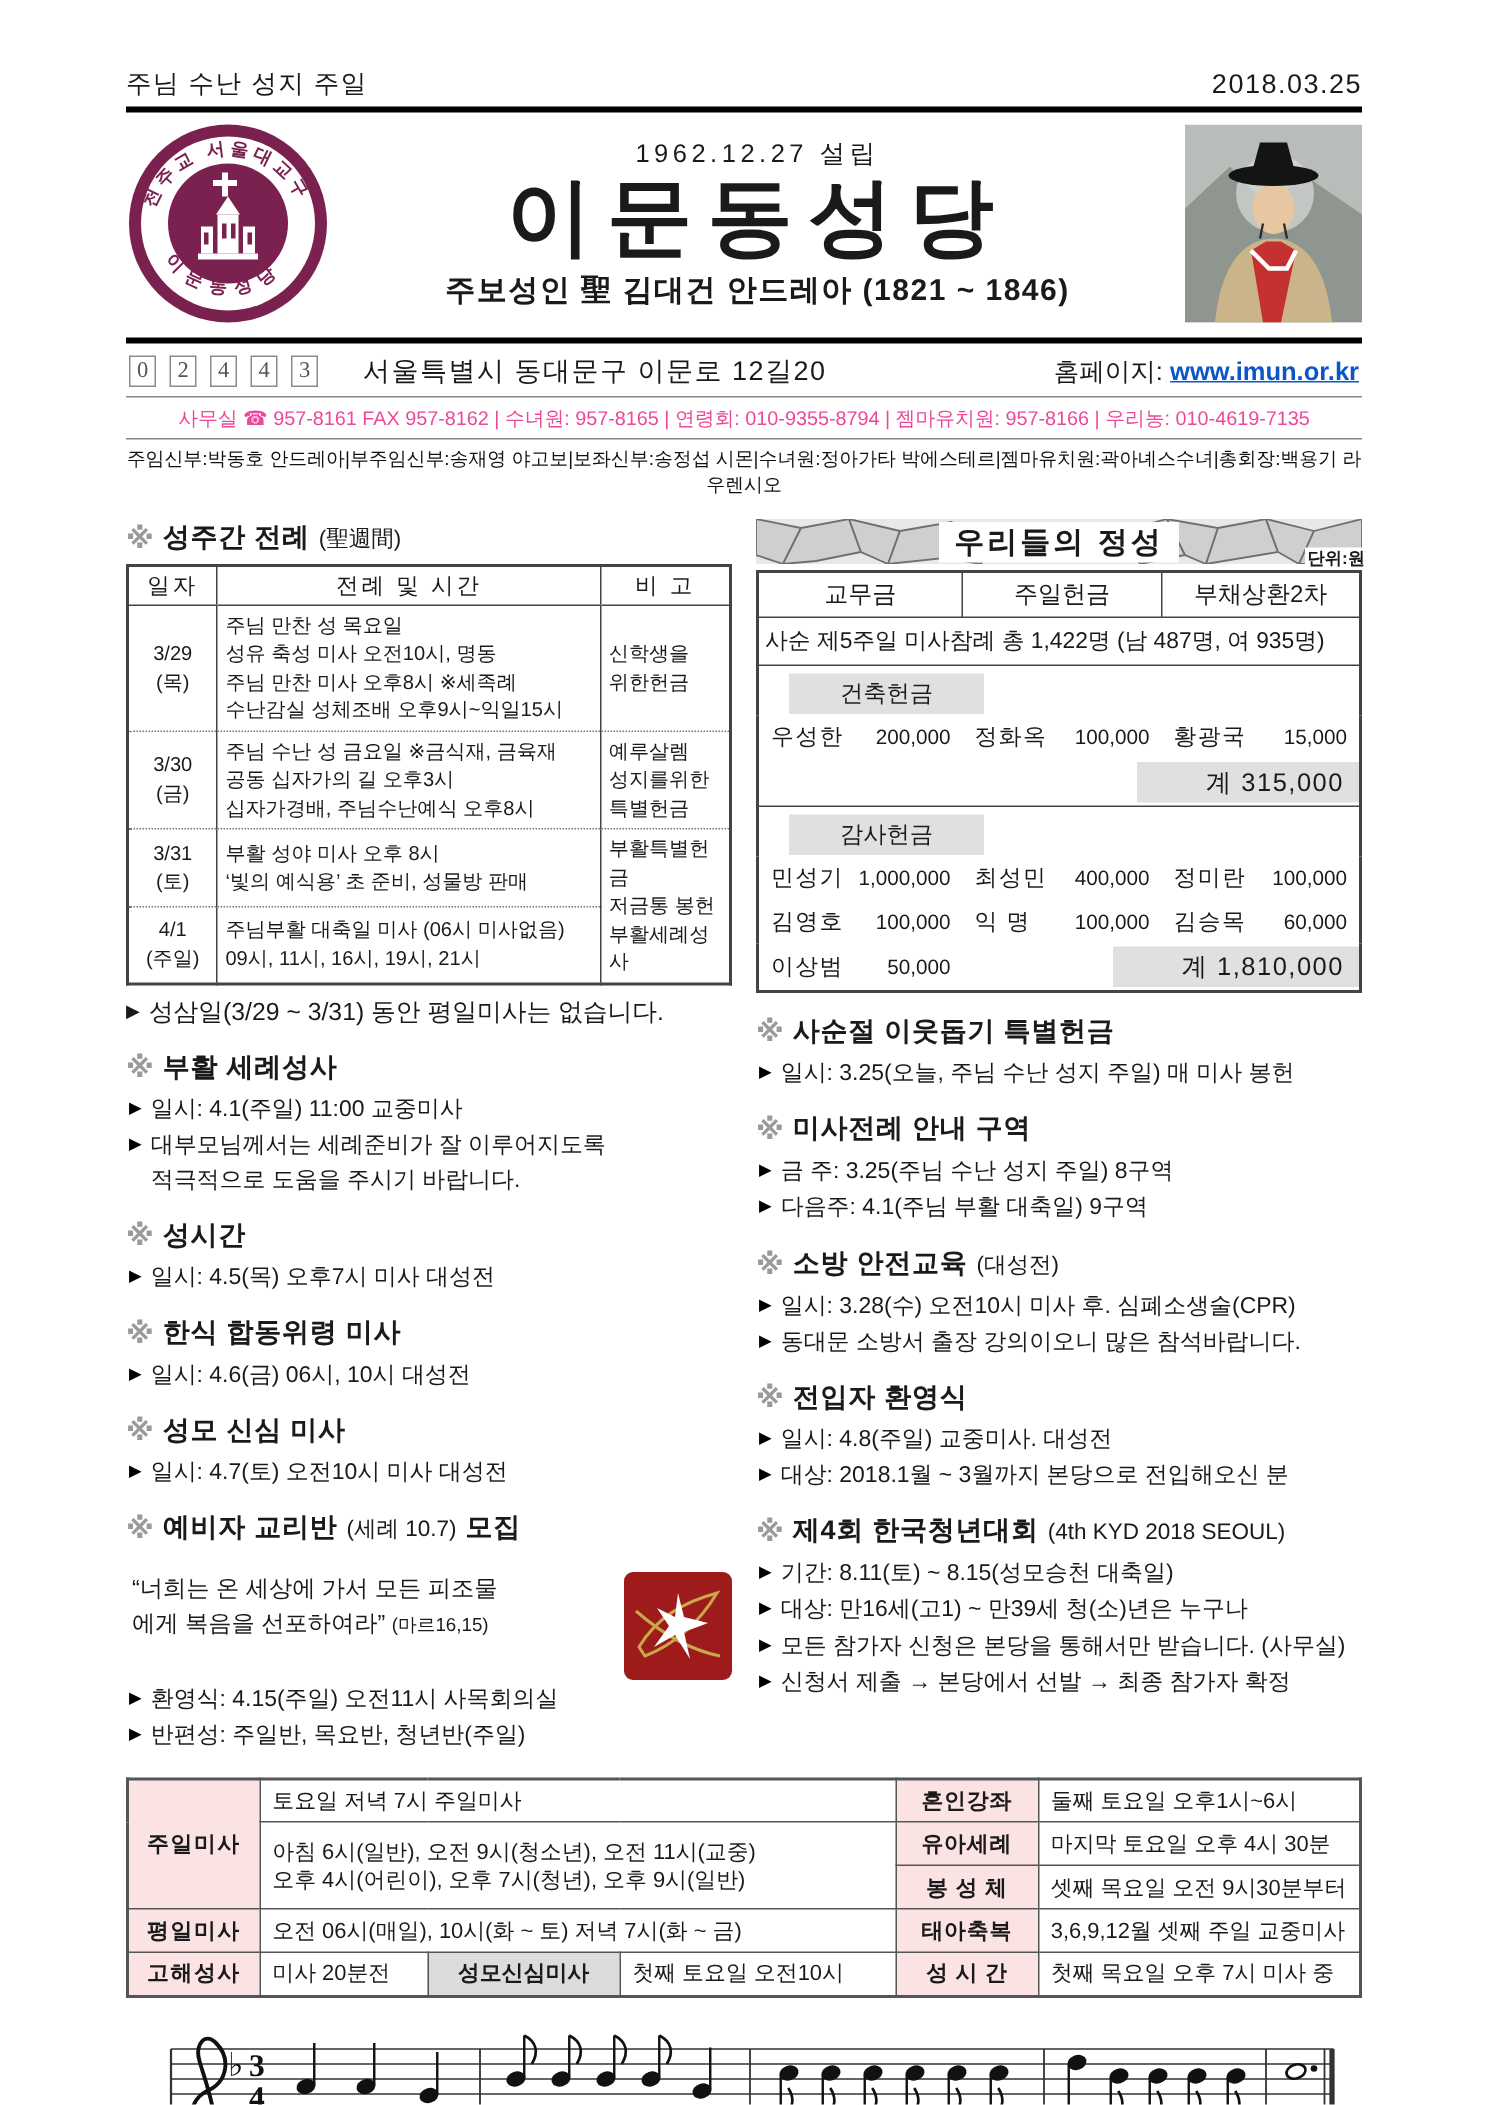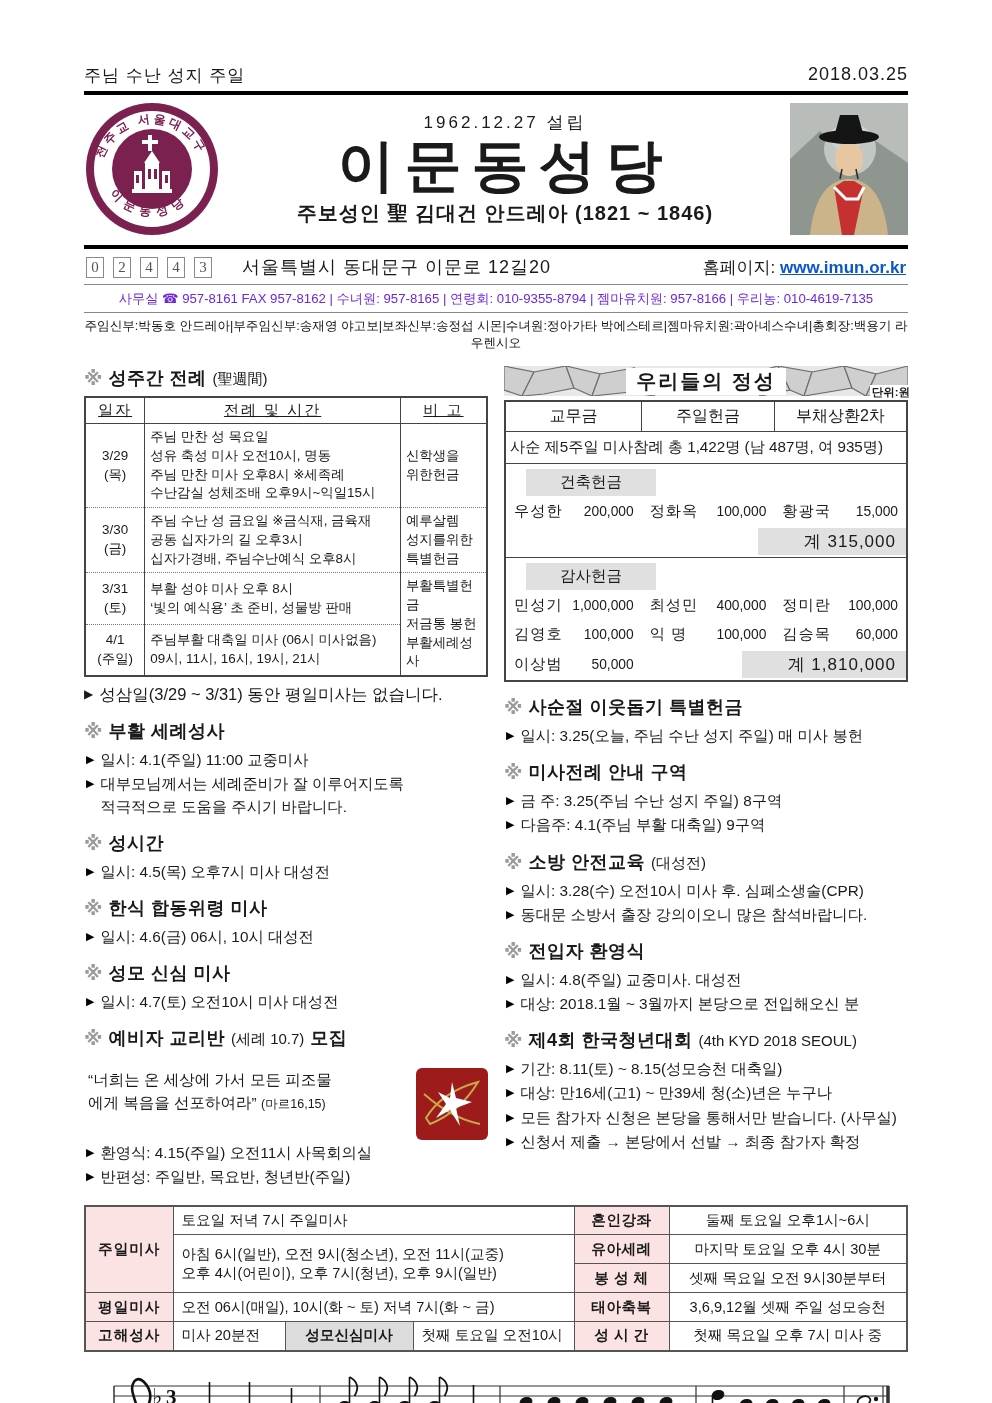--- a/index.html
+++ b/index.html
@@ -6,22 +6,22 @@
   html,body { background:#ffffff; }
   body {
     width:992px; height:1403px; margin:0 auto; position:relative;
     font-family:"Liberation Sans","DejaVu Sans",sans-serif;
     color:#1a1a1a; overflow:hidden;
   }
   .page { padding:44px 84px 10px 84px; }
   .ml { white-space:pre-line; }
 
   
-  .topbar { display:flex; justify-content:space-between; align-items:flex-start;
-            border-bottom:4px solid #000; padding-bottom:4px;margin-top:20px; }
+  .topbar { display:flex; justify-content:space-between; align-items:flex-end;
+            border-bottom:4px solid #000; padding-bottom:4px; }
   .topbar .tl { font-size:17px; letter-spacing:1px; }
   .topbar .tr { font-size:18px; letter-spacing:1px; }
 
   
   .masthead { display:flex; align-items:center; justify-content:space-between;
               border-bottom:4px solid #000; padding:6px 0 8px 0; }
   .mast-center { flex:1; text-align:center; }
   .founded { font-size:17px; letter-spacing:3px; margin-bottom:2px; }
   .church-name { font-size:57px; font-weight:bold; letter-spacing:10px; line-height:1.05; }
   .patron { font-size:20px; font-weight:bold; letter-spacing:1px; margin-top:4px; }
@@ -30,41 +30,41 @@
   .addr-row { display:flex; align-items:center; padding:6px 2px 5px 2px;
               border-bottom:1px solid #888; }
   .postal { display:flex; gap:9px; margin-right:30px; }
   .postal .pbox { width:18px; height:21px; border:1px solid #8a8a8a; color:#555;
                   font-family:"Liberation Serif","DejaVu Serif",serif;
                   font-size:15px; display:flex; align-items:center; justify-content:center; }
   .addr-text { font-size:18px; letter-spacing:1px; }
   .home { margin-left:auto; font-size:17px; }
   .home a { color:#0b57c9; text-decoration:underline;font-weight:bold; }
   .contact-row { font-size:13.2px; text-align:center; padding:5px 0 4px 0;
-                 border-bottom:1px solid #888; letter-spacing:0; color:#6d28d9; }
+                 border-bottom:1px solid #888; letter-spacing:0; color:#ec4899; }
   .staff-row { font-size:12.6px; text-align:center; padding:5px 0 4px 0; color:#111; }
 
   
   .cols { display:flex; gap:16px; margin-top:10px; }
   .colL { width:404px; }
   .colR { width:404px; }
 
   .sec-head { display:flex; align-items:baseline; gap:6px; margin:13px 0 6px 0; }
   .sec-head:first-child { margin-top:0; }
   .burst { color:#9a9a9a; font-size:19px; font-weight:bold; transform:translateY(1px); }
   .sec-title { font-size:18px; font-weight:bold; letter-spacing:0.5px; }
   .sec-suffix { font-size:15px; font-weight:normal; }
   .bullet-line { display:flex; gap:6px; font-size:15.3px; line-height:1.45; margin:2px 0 2px 2px; }
   .bullet-line .bmark { font-size:11px; transform:translateY(3px); color:#000; }
 
   
   table { border-collapse:collapse; }
   .hw-table { width:100%; border:2px solid #444; }
   .hw-table th { font-size:15px; font-weight:normal; padding:3px 2px;
-                 border-bottom:1px solid #444; letter-spacing:2px;text-decoration:underline; }
+                 border-bottom:1px solid #444; letter-spacing:2px; }
   .hw-table th + th, .hw-table td + td { border-left:1px solid #444; }
   .hw-table td { font-size:13.4px; padding:4px 5px; vertical-align:middle; line-height:1.4; }
   .hw-table .rsep td { border-top:1px dotted #777; }
   .hw-date { text-align:center; font-size:14px; line-height:1.3; }
   .hw-note { font-size:13.4px; }
 
   .footnote { display:flex; gap:6px; font-size:16.5px; margin-top:7px; }
   .footnote .bmark { font-size:12px; transform:translateY(3px); }
 
   
@@ -93,21 +93,21 @@
   .total-box { background:#e0e0e0; font-size:17px; padding:2px 10px 2px 46px; letter-spacing:1px; }
   .thanks-sep td { border-top:1px solid #444; }
 
   
   .mass-table { width:100%; margin-top:14px; border:2px solid #555; }
   .mass-table td { border:1px solid #555; font-size:14.6px; padding:3px 8px; height:29px; }
   .mass-table td.lab { background:#fbe3e3; font-weight:bold; text-align:center; padding:3px 4px;
                        letter-spacing:1px; width:88px; }
   .mass-table td.lab2 { background:#fbe3e3; font-weight:bold; text-align:center; width:95px; letter-spacing:0.5px;}
   .mass-table td.marian { background:#dcdcdc; font-weight:bold; text-align:center; width:128px; }
-  .mass-table td.val2 { width:238px;text-align:center; }
+  .mass-table td.val2 { width:215px; }
 
   
   .hymn { margin-top:12px; padding:0 12px; }
 </style>
 </head>
 <body>
 
 <div class="page">
 
   <div class="topbar">
@@ -523,21 +523,21 @@
       <td class="val2">마지막 토요일 오후 4시 30분</td>
     </tr>
     <tr>
       <td class="lab2">봉 성 체</td>
       <td class="val2">셋째 목요일 오전 9시30분부터</td>
     </tr>
     <tr>
       <td class="lab">평일미사</td>
       <td colspan="3">오전 06시(매일), 10시(화 ~ 토)  저녁 7시(화 ~ 금)</td>
       <td class="lab2">태아축복</td>
-      <td class="val2">3,6,9,12월 셋째 주일 성모승천</td>
+      <td class="val2">3,6,9,12월 셋째 주일 교중미사</td>
     </tr>
     <tr>
       <td class="lab">고해성사</td>
       <td style="width:112px">미사 20분전</td>
       <td class="marian">성모신심미사</td>
       <td>첫째 토요일 오전10시</td>
       <td class="lab2">성 시 간</td>
       <td class="val2">첫째 목요일 오후 7시 미사 중</td>
     </tr>
   </tbody>

